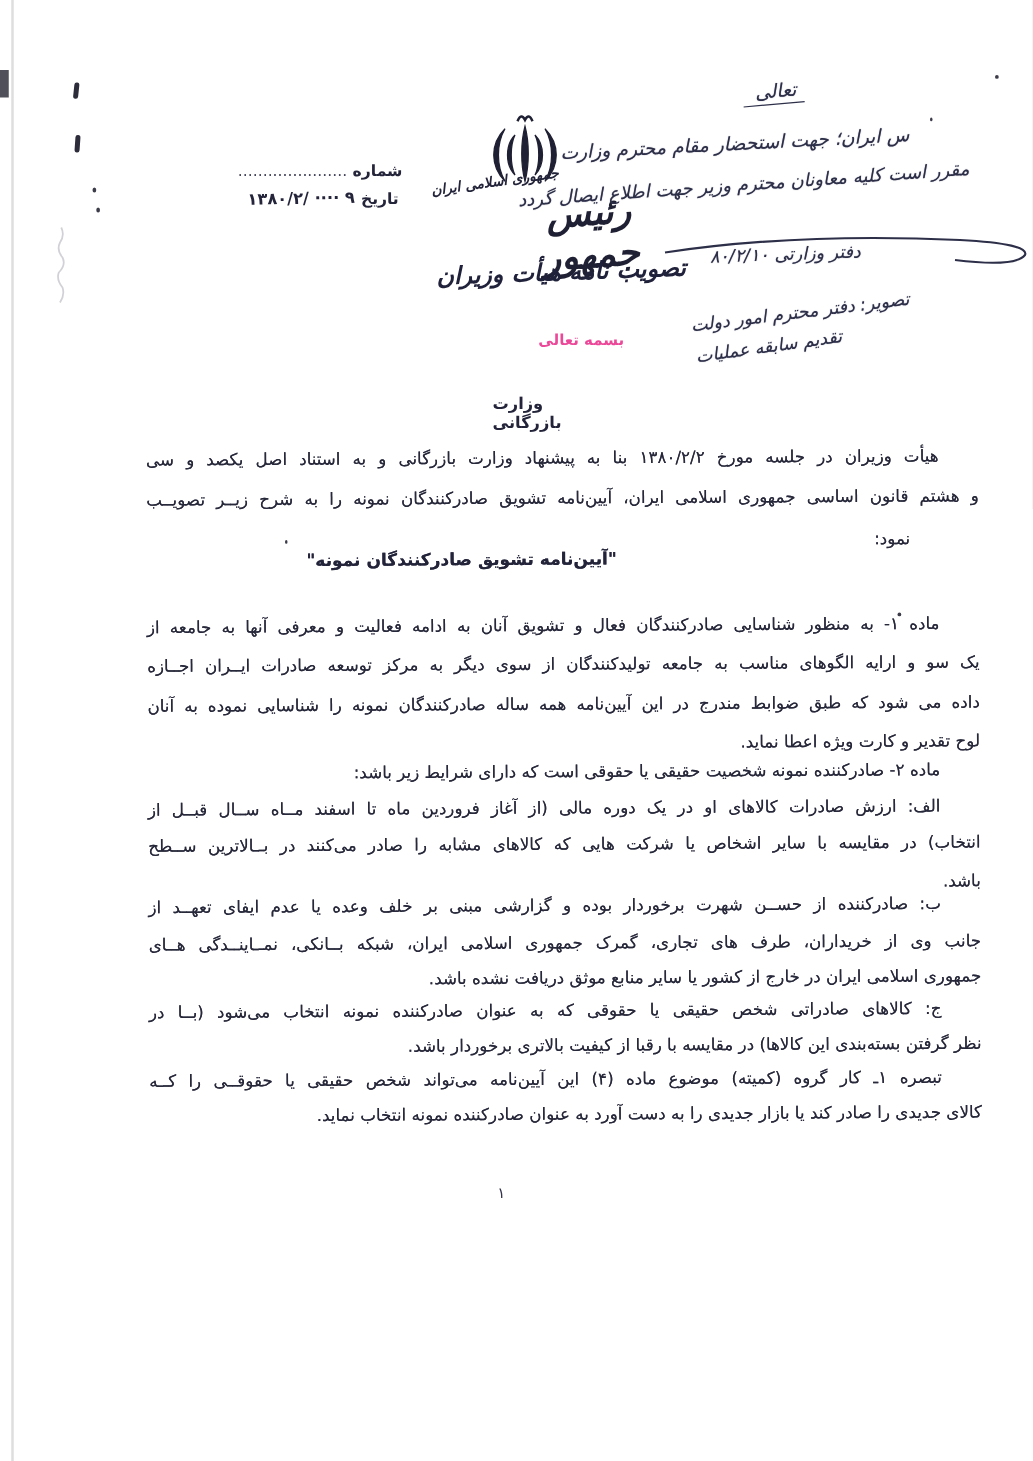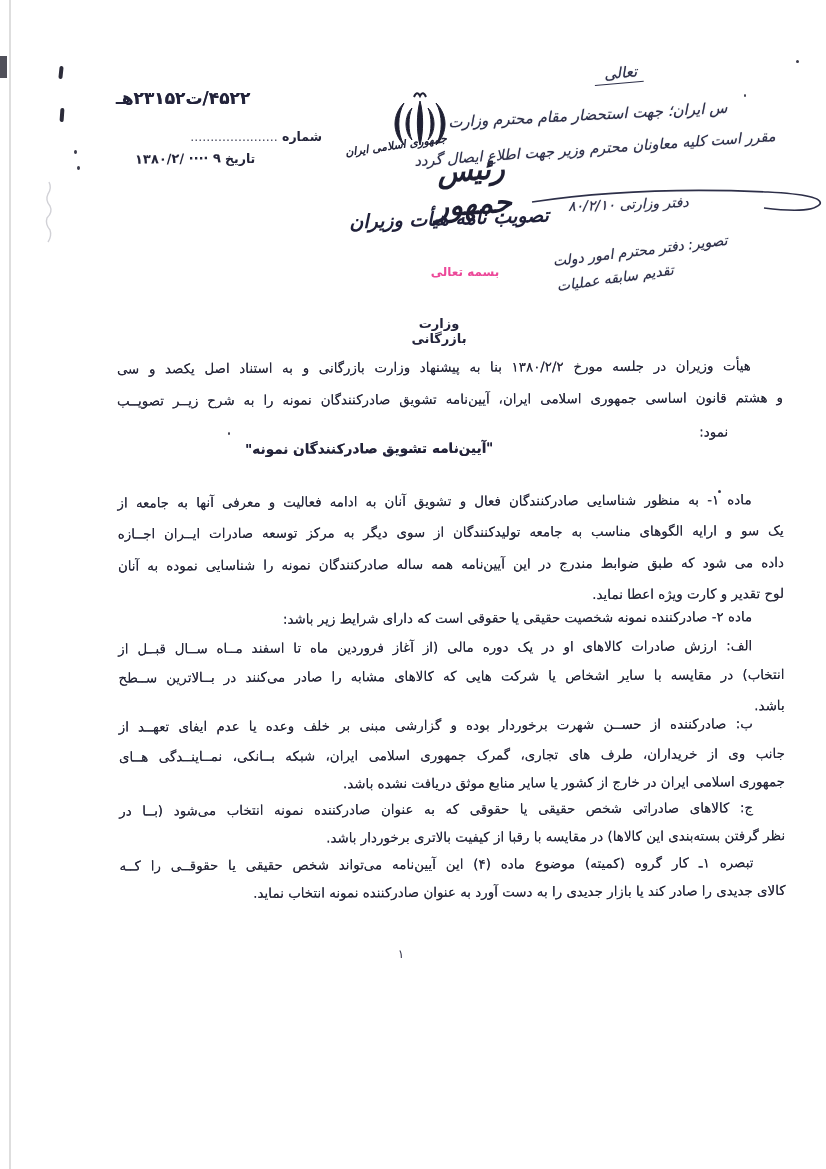--- a/index.html
+++ b/index.html
@@ -14,21 +14,21 @@
   .sp{position:absolute;background:#3b3b4a;border-radius:50%;}
   .dash{position:absolute;background:#2c2c3a;border-radius:2px;}
   .margin-scribble{position:absolute;left:42px;top:180px;opacity:.45;}
   
   .stamp-code{position:absolute;left:116px;top:88px;width:200px;direction:rtl;text-align:left;
     font-size:17px;font-weight:bold;letter-spacing:1px;color:#22233a;
     text-shadow:0 0 .6px rgba(30,30,60,.8);}
   .meta-row{position:absolute;direction:rtl;font-size:12.5px;font-weight:bold;color:#24253a;}
   .meta-row .dots{font-weight:normal;letter-spacing:1px;color:#43445a;}
   .num-row{left:154px;top:129px;width:168px;}
-  .date-row{left:96px;top:151px;width:198px;text-align:center;}
+  .date-row{left:121px;top:151px;width:198px;}
   .date-val{display:inline-block;direction:ltr;font-size:13px;transform:rotate(-1deg);}
   
   .emblem{position:absolute;left:385px;top:88px;}
   .country{position:absolute;left:332px;top:139px;width:128px;direction:rtl;text-align:center;
     font-size:11px;font-weight:bold;font-style:italic;transform:rotate(-8deg);color:#23243a;}
   .president{position:absolute;left:402px;top:153px;width:140px;direction:rtl;text-align:center;
     font-size:29px;font-weight:bold;font-style:italic;letter-spacing:-1px;
     transform:rotate(-4deg);color:#1f2033;}
   .doctype{position:absolute;left:336px;top:207px;width:226px;direction:rtl;text-align:center;
     font-size:19px;font-weight:bold;font-style:italic;transform:rotate(-2deg);color:#20213a;}
@@ -39,21 +39,21 @@
     border-bottom:1.5px solid #2d2f49;padding:0 6px 1px 10px;}
   .hw-1{left:448px;top:104px;width:360px;font-size:15px;transform:rotate(-3deg);text-align:left;}
   .hw-2{left:414px;top:139px;width:404px;font-size:14.5px;transform:rotate(-4deg);text-align:left;}
   .hw-registry{left:568px;top:196px;font-size:14px;transform:rotate(-2deg);}
   .hw-copy1{left:552px;top:239px;width:232px;font-size:14px;transform:rotate(-7deg);text-align:left;}
   .hw-copy2{left:556px;top:265px;width:186px;font-size:14px;transform:rotate(-8deg);text-align:left;}
   .swoosh{position:absolute;left:528px;top:176px;}
   
   .besm{position:absolute;left:423px;top:265px;width:84px;direction:rtl;text-align:center;
     font-size:12px;font-weight:bold;color:#ec4899;}
-  .addressee{position:absolute;left:394px;top:316px;width:90px;direction:rtl;text-align:center;
+  .addressee{position:absolute;left:394px;top:316px;width:90px;direction:rtl;text-align:left;
     font-size:13px;font-weight:bold;color:#23243a;}
   .doc-body{position:absolute;left:0;top:0;width:100%;height:100%;transform:rotate(-0.3deg);}
   .bl{position:absolute;left:118px;right:42px;direction:rtl;font-size:13.4px;line-height:19px;
     color:#272839;text-shadow:0 0 .5px rgba(32,32,58,.8);}
   .just{text-align:justify;text-align-last:justify;}
   .endl{text-align:right;}
   .ind{padding-right:32px;}
   .reg-title{position:absolute;left:128px;top:440px;width:484px;direction:rtl;text-align:center;
     font-size:13.6px;font-weight:bold;color:#23243a;text-shadow:0 0 .5px rgba(32,32,58,.85);}
   .pageno{position:absolute;left:390px;top:947px;width:22px;text-align:center;
@@ -71,21 +71,20 @@
   <div class="sp" style="left:74px;top:150px;width:3px;height:4px;"></div>
   <div class="sp" style="left:77px;top:166px;width:3px;height:4px;"></div>
   <div class="sp" style="left:718px;top:490px;width:3px;height:3px;"></div>
   <div class="sp" style="left:796px;top:60px;width:3px;height:3px;"></div>
   <div class="sp" style="left:744px;top:94px;width:2px;height:3px;"></div>
   <div class="sp" style="left:228px;top:432px;width:2px;height:3px;"></div>
   <svg class="margin-scribble" width="14" height="64" viewBox="0 0 14 64">
     <path d="M7 2 Q10 8 6 14 Q3 20 8 26 Q11 32 5 38 Q3 44 8 50 Q10 56 6 62" fill="none" stroke="#9a9aa6" stroke-width="1.4"></path>
   </svg>
 
-  <div class="stamp-code">۴۵۲۲/ت۲۳۱۵۲هـ</div>
   <div class="meta-row num-row">
     <span>شماره</span>
     <span class="dots">......................</span>
   </div>
   <div class="meta-row date-row">
     <span>تاریخ</span>
     <span class="date-val">۱۳۸۰/۲/ ···· ۹</span>
   </div>
 
   <svg class="emblem" width="70" height="72" viewBox="0 0 70 72">

